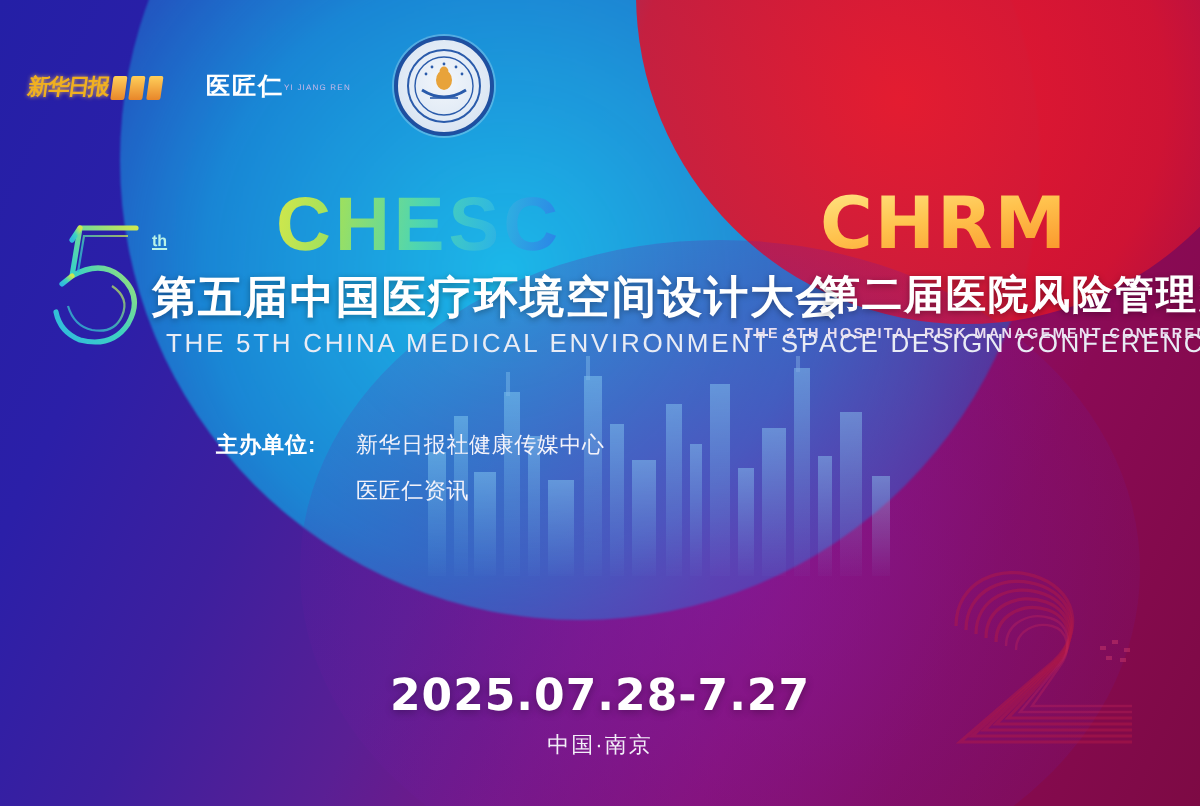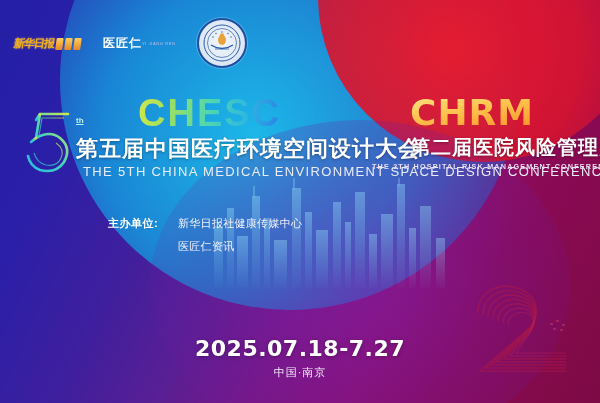--- a/index.html
+++ b/index.html
@@ -335,17 +335,17 @@
     <div id="org-label">主办单位:</div>
 
     <div class="org-col c1">
       <div class="line">新华日报社健康传媒中心</div>
       <div class="line">医匠仁资讯</div>
     </div>
 
   </div>
 
   <div id="date-block">
-    <div id="date-main">2025.07.18-7.27</div>
+    <div id="date-main">2025.07.28-7.27</div>
     <div id="date-city">中国·南京</div>
   </div>
 
 </div>
 
 </body></html>

